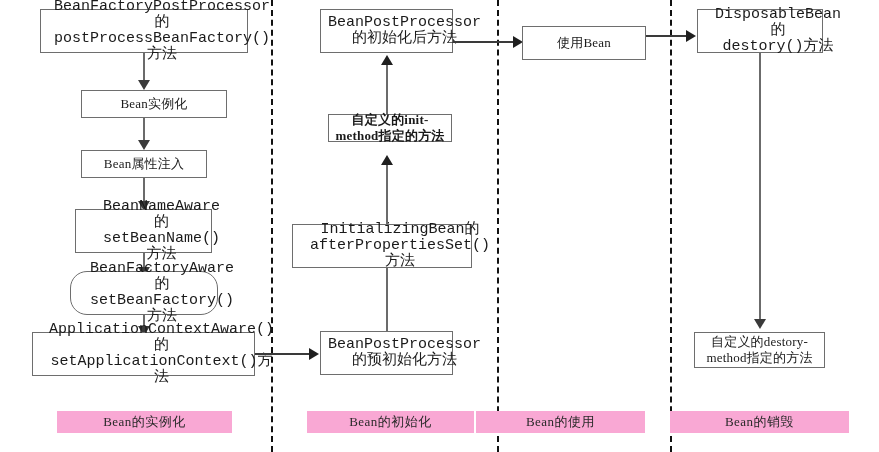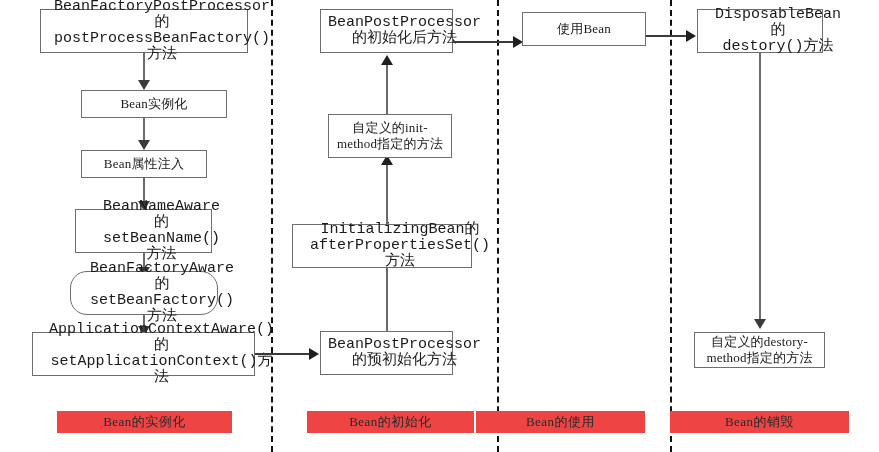--- a/index.html
+++ b/index.html
@@ -79,21 +79,21 @@
     position: absolute;
     top: 0;
     width: 0;
     border-left: 2px dashed #111111;
   }
 
   
   .phase {
     position: absolute;
     box-sizing: border-box;
-    background: #ef4444;
+    background: #f9a8d4;
     color: #2a2a2a;
     font-family: "Liberation Serif", "DejaVu Serif", serif;
     font-size: 13px;
     display: flex;
     align-items: center;
     justify-content: center;
     letter-spacing: 0.5px;
   }
 
   
@@ -155,33 +155,33 @@
 
   <div class="vline" style="left:386px; top:265px; height:66px;"></div>
   <div class="arrow-up" style="left:381px; top:258px;"></div>
 
   <div class="node mono" style="left:292px; top:224px; width:180px; height:44px;">InitializingBean的
 afterPropertiesSet()方法</div>
 
   <div class="vline" style="left:386px; top:163px; height:61px;"></div>
   <div class="arrow-up" style="left:381px; top:155px;"></div>
 
-  <div class="node" style="left:328px; top:114px; width:124px; height:44px;">自定义的init-
+  <div class="node" style="left:328px; top:114px; width:124px; height:28px;font-weight:bold;">自定义的init-
 method指定的方法</div>
 
   <div class="vline" style="left:386px; top:62px; height:52px;"></div>
   <div class="arrow-up" style="left:381px; top:55px;"></div>
 
   <div class="node mono" style="left:320px; top:9px; width:133px; height:44px;">BeanPostProcessor
 的初始化后方法</div>
 
   <div class="hline" style="left:453px; top:41px; width:62px;"></div>
   <div class="arrow-right" style="left:513px; top:36px;"></div>
 
-  <div class="node" style="left:522px; top:12px; width:124px; height:34px;">使用Bean</div>
+  <div class="node" style="left:522px; top:26px; width:124px; height:34px;">使用Bean</div>
 
   <div class="hline" style="left:646px; top:35px; width:42px;"></div>
   <div class="arrow-right" style="left:686px; top:30px;"></div>
 
   <div class="node mono" style="left:697px; top:9px; width:126px; height:44px;">DisposableBean的
 destory()方法</div>
 
   <div class="vline" style="left:759px; top:53px; height:268px;"></div>
   <div class="arrow-down" style="left:754px; top:319px;"></div>
 

